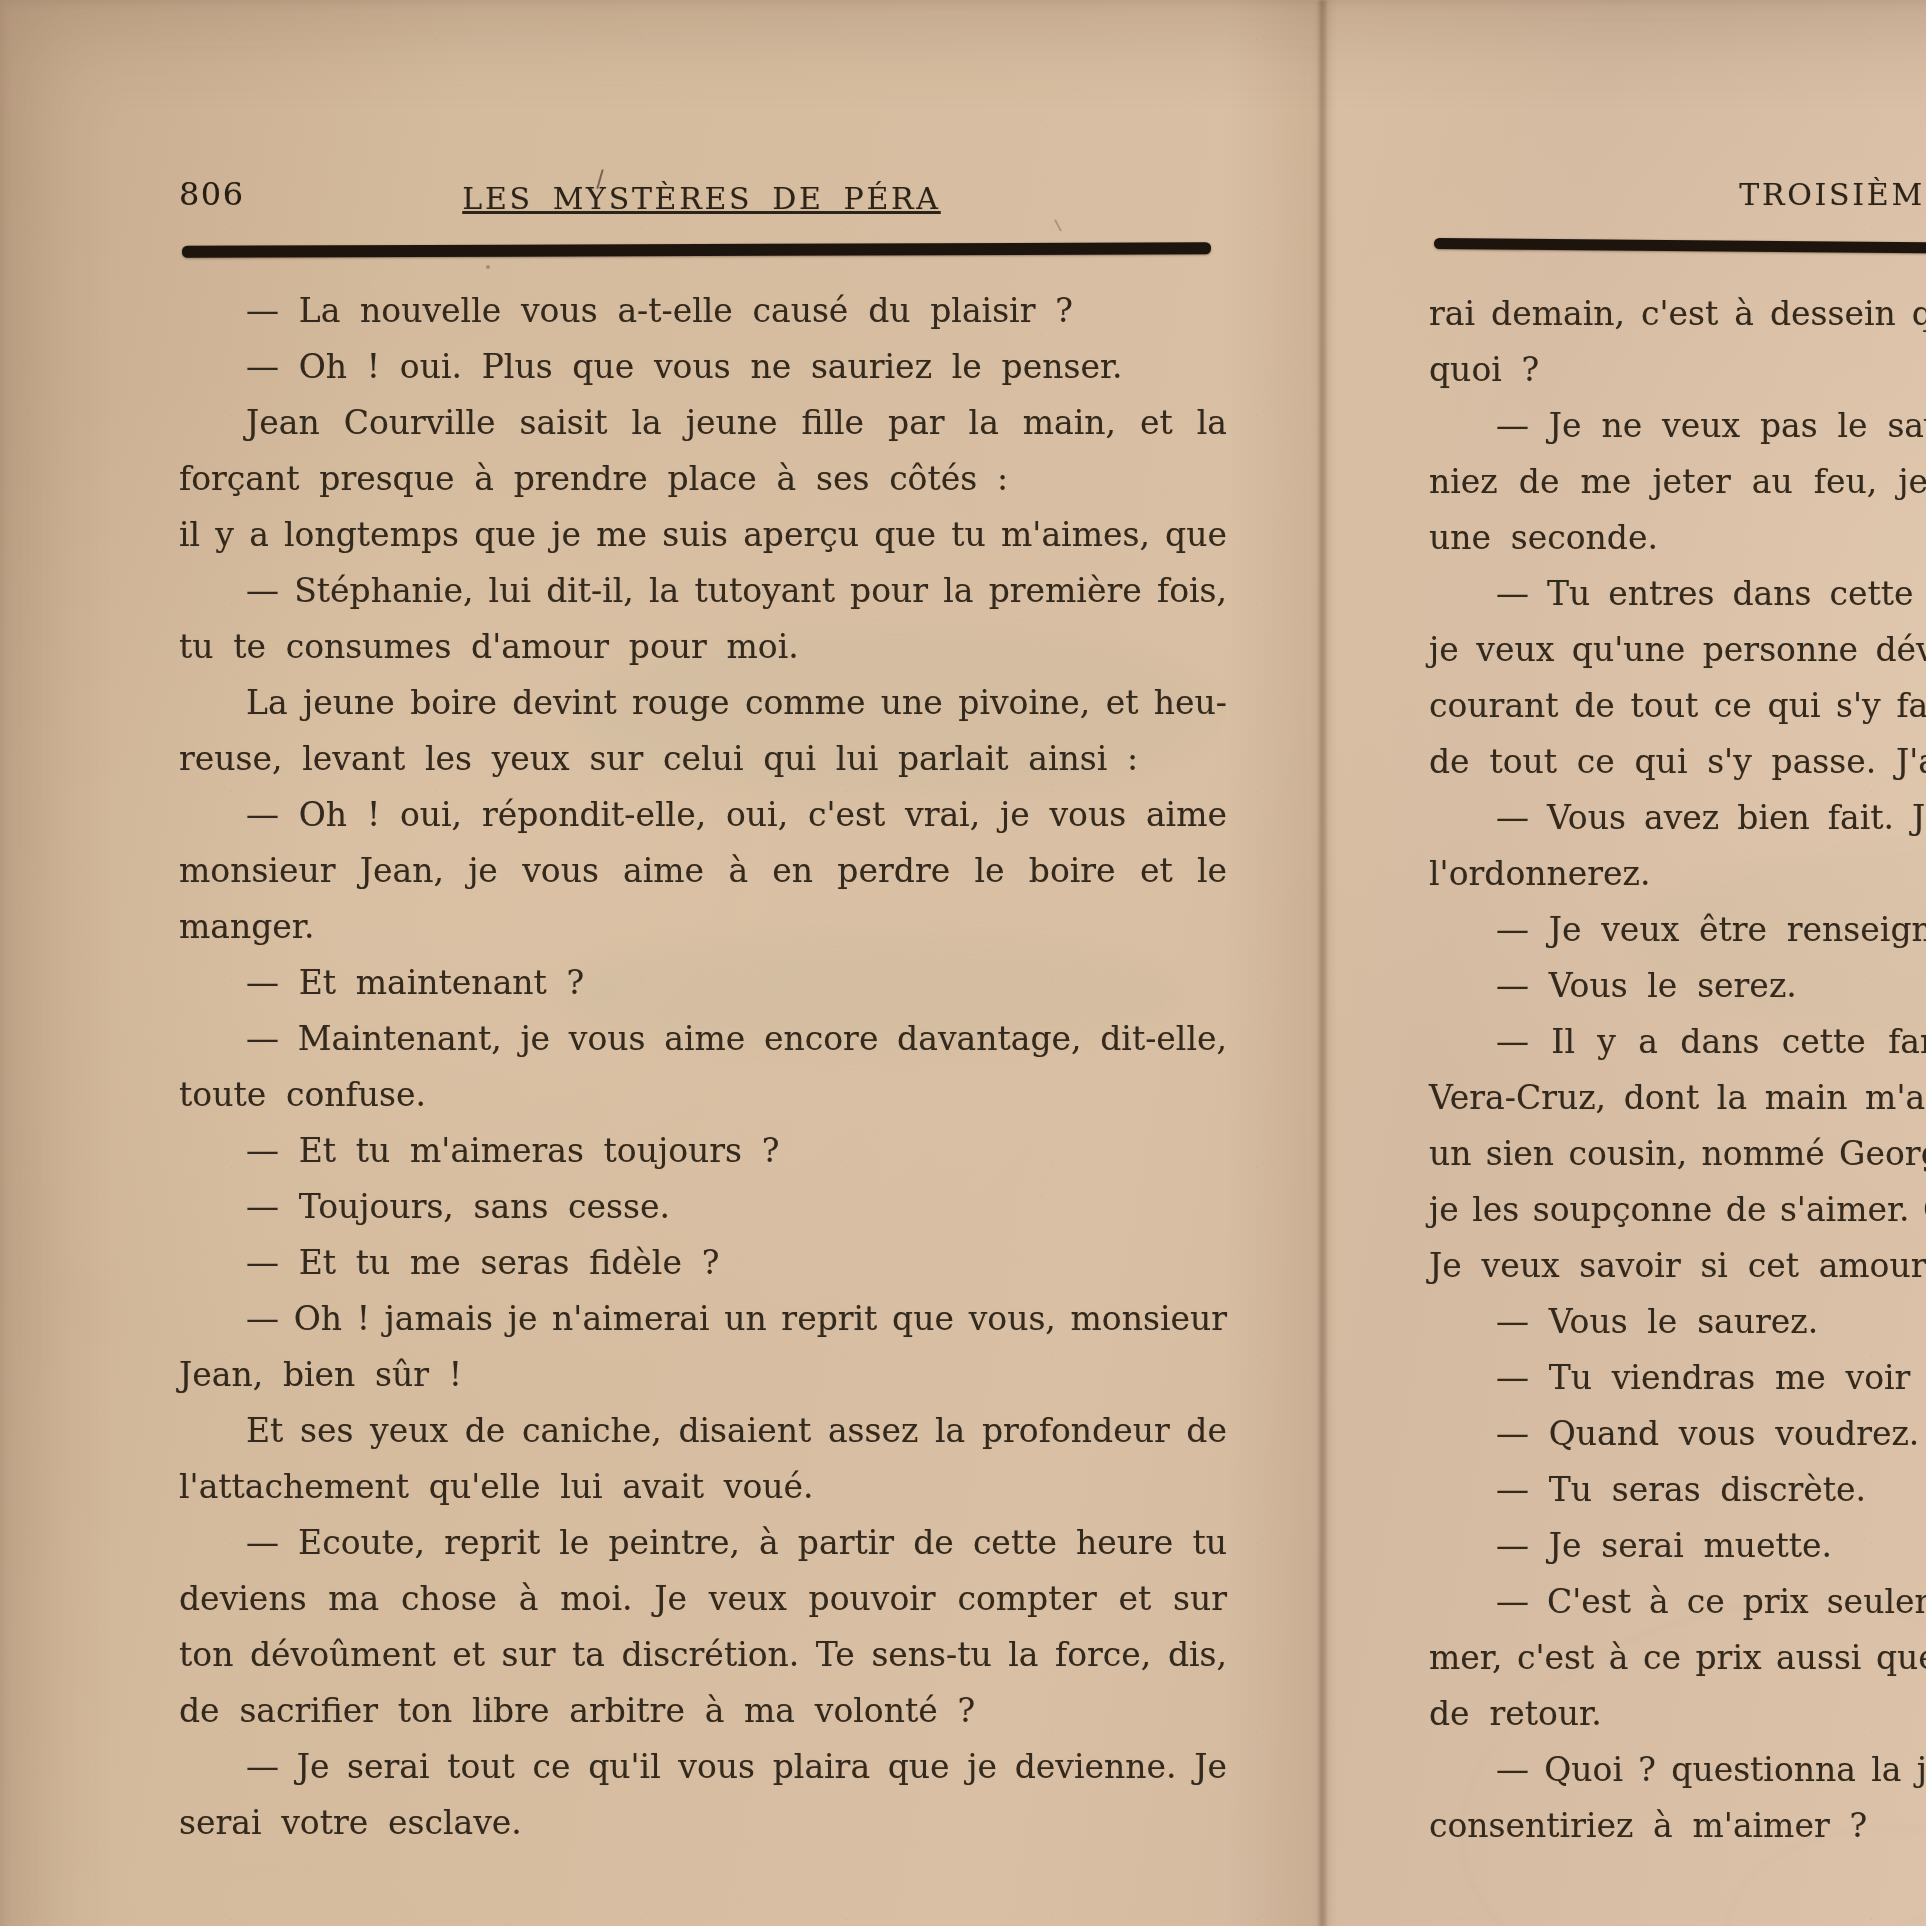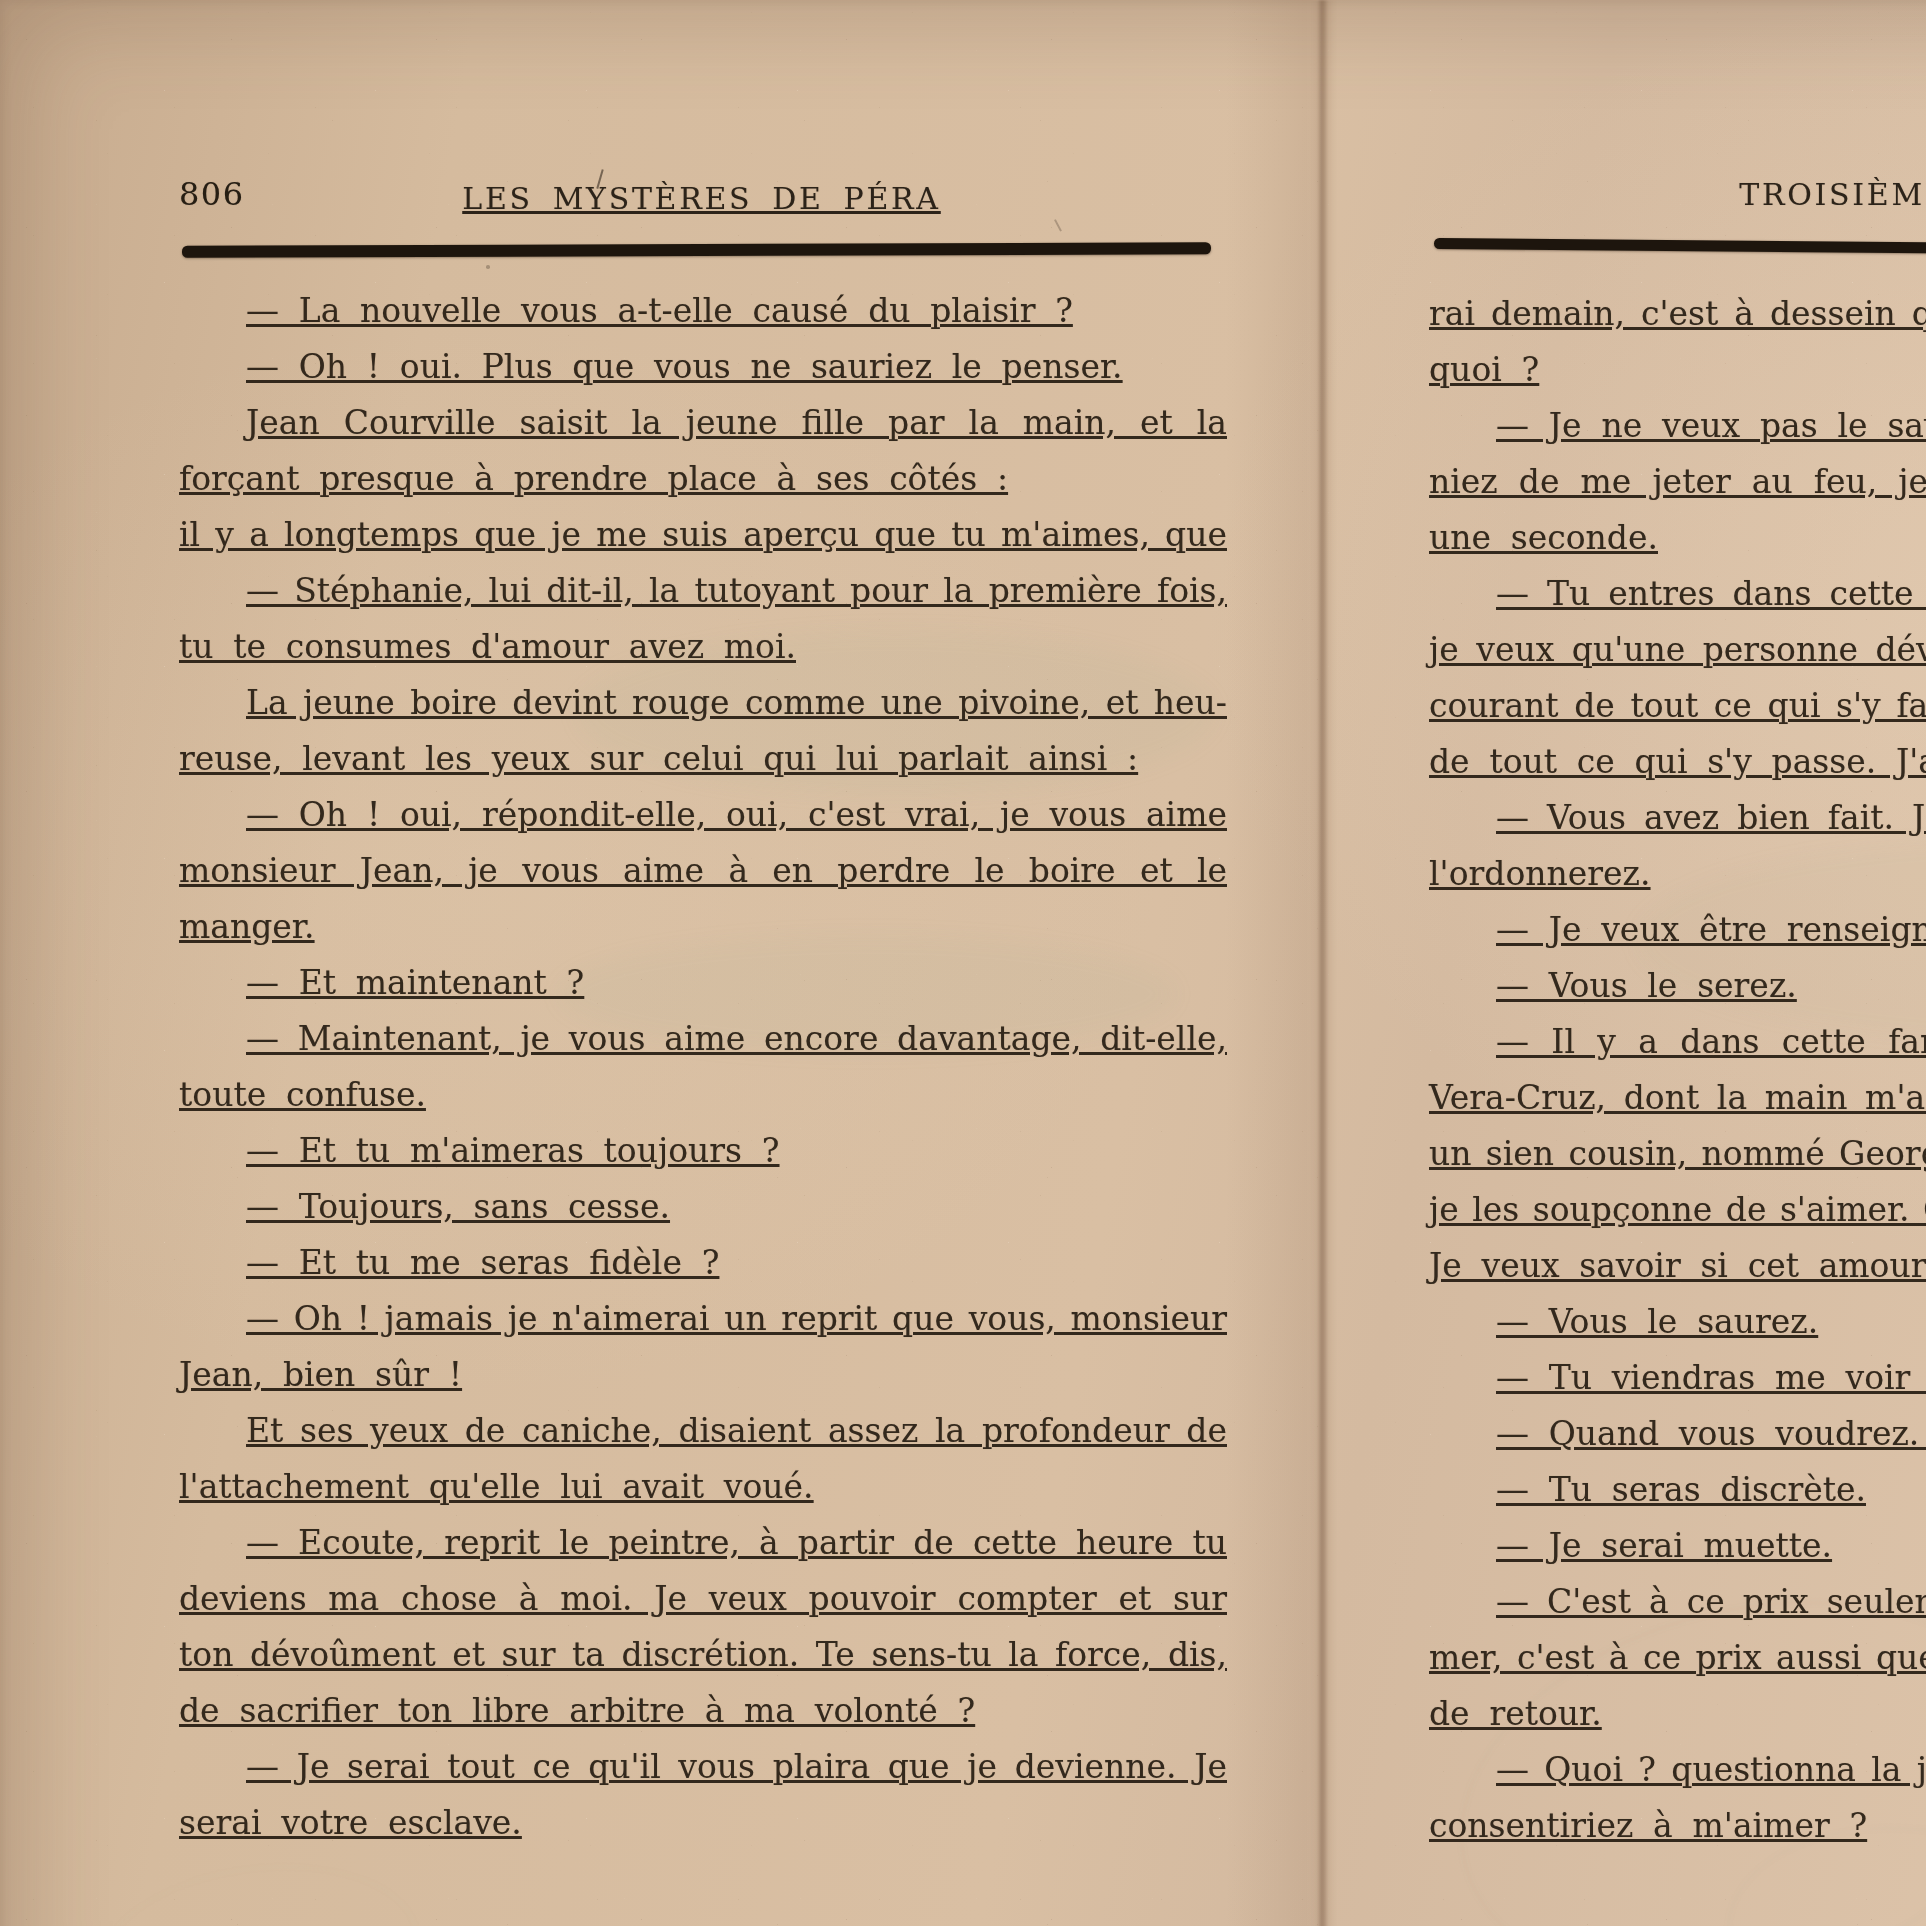--- a/index.html
+++ b/index.html
@@ -40,21 +40,21 @@
   }
   .pagenum { position:absolute; font-size:32px; line-height:1; letter-spacing:1.5px; color:rgba(32,24,15,0.95);
              text-shadow:0 0 0.8px rgba(60,45,30,0.35); }
   .running-title { position:absolute; font-size:30px; line-height:1; letter-spacing:2.7px; word-spacing:7.7px;
              text-align:center; color:rgba(34,26,17,0.92); text-shadow:0 0 0.8px rgba(60,45,30,0.35); }
   .rule { position:absolute; background:#1d150d; border-radius:5.4px;
           box-shadow:0 0.8px 2.3px rgba(40,25,12,0.45); }
   .rule.left-rule  { left:182px;  top:244px; width:1029px; height:11.6px; transform:rotate(-0.20deg); }
   .rule.right-rule { left:1434px; top:238px; width:1042px; height:10.8px; transform:rotate(0.50deg); transform-origin:left center; }
   .textblock { position:absolute; font-size:33px; line-height:56px;
-               text-shadow:0 0 0.8px rgba(70,52,34,0.30);text-decoration:underline; }
+               text-shadow:0 0 0.8px rgba(70,52,34,0.30); }
   .textblock.tb-left  { left:179px;  top:283px; width:1048px; }
   .textblock.tb-right { left:1429px; top:286px; width:1063px; }
   .line { word-spacing:0.28em; }
   .line.full { word-spacing:0.06em; text-align:justify; text-align-last:justify; }
   .line.indent { padding-left:67px; }
   
   .stain { position:absolute; pointer-events:none; filter:blur(10px); border-radius:50%; }
   .stain.s1 { left:578px; top:632px; width:636px; height:162px; background:rgba(168,178,140,0.09); }
   .stain.s2 { left:559px; top:936px; width:616px; height:116px; background:rgba(160,172,138,0.07); }
   .stain.s3 { left:1637px; top:840px; width:809px; height:200px; background:rgba(162,172,142,0.06); }
@@ -91,21 +91,21 @@
     <span class="running-title" style="left:451px; top:184px; width:501px;text-decoration:underline;">LES MYSTÈRES DE PÉRA</span>
     <div class="rule left-rule"></div>
 
     <div class="textblock tb-left">
       <div class="line indent">— La nouvelle vous a-t-elle causé du plaisir ?</div>
       <div class="line indent">— Oh ! oui. Plus que vous ne sauriez le penser.</div>
       <div class="line indent full">Jean Courville saisit la jeune fille par la main, et la</div>
       <div class="line">forçant presque à prendre place à ses côtés :</div>
       <div class="line full">il y a longtemps que je me suis aperçu que tu m'aimes, que</div>
       <div class="line indent full">— Stéphanie, lui dit-il, la tutoyant pour la première fois,</div>
-      <div class="line">tu te consumes d'amour avez moi.</div>
+      <div class="line">tu te consumes d'amour pour moi.</div>
       <div class="line indent full">La jeune boire devint rouge comme une pivoine, et heu-</div>
       <div class="line">reuse, levant les yeux sur celui qui lui parlait ainsi :</div>
       <div class="line indent full">— Oh ! oui, répondit-elle, oui, c'est vrai, je vous aime</div>
       <div class="line full">monsieur Jean, je vous aime à en perdre le boire et le manger.</div>
       <div class="line indent">— Et maintenant ?</div>
       <div class="line indent full">— Maintenant, je vous aime encore davantage, dit-elle,</div>
       <div class="line">toute confuse.</div>
       <div class="line indent">— Et tu m'aimeras toujours ?</div>
       <div class="line indent">— Toujours, sans cesse.</div>
       <div class="line indent">— Et tu me seras fidèle ?</div>

